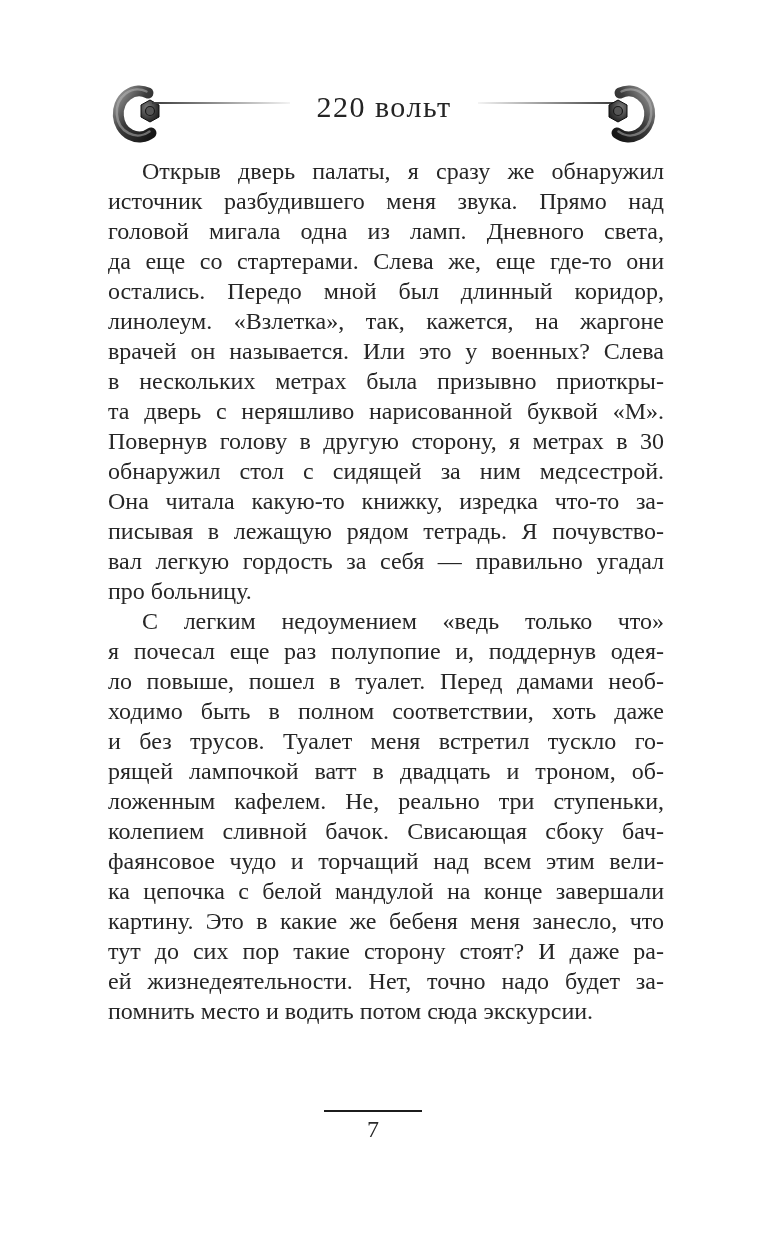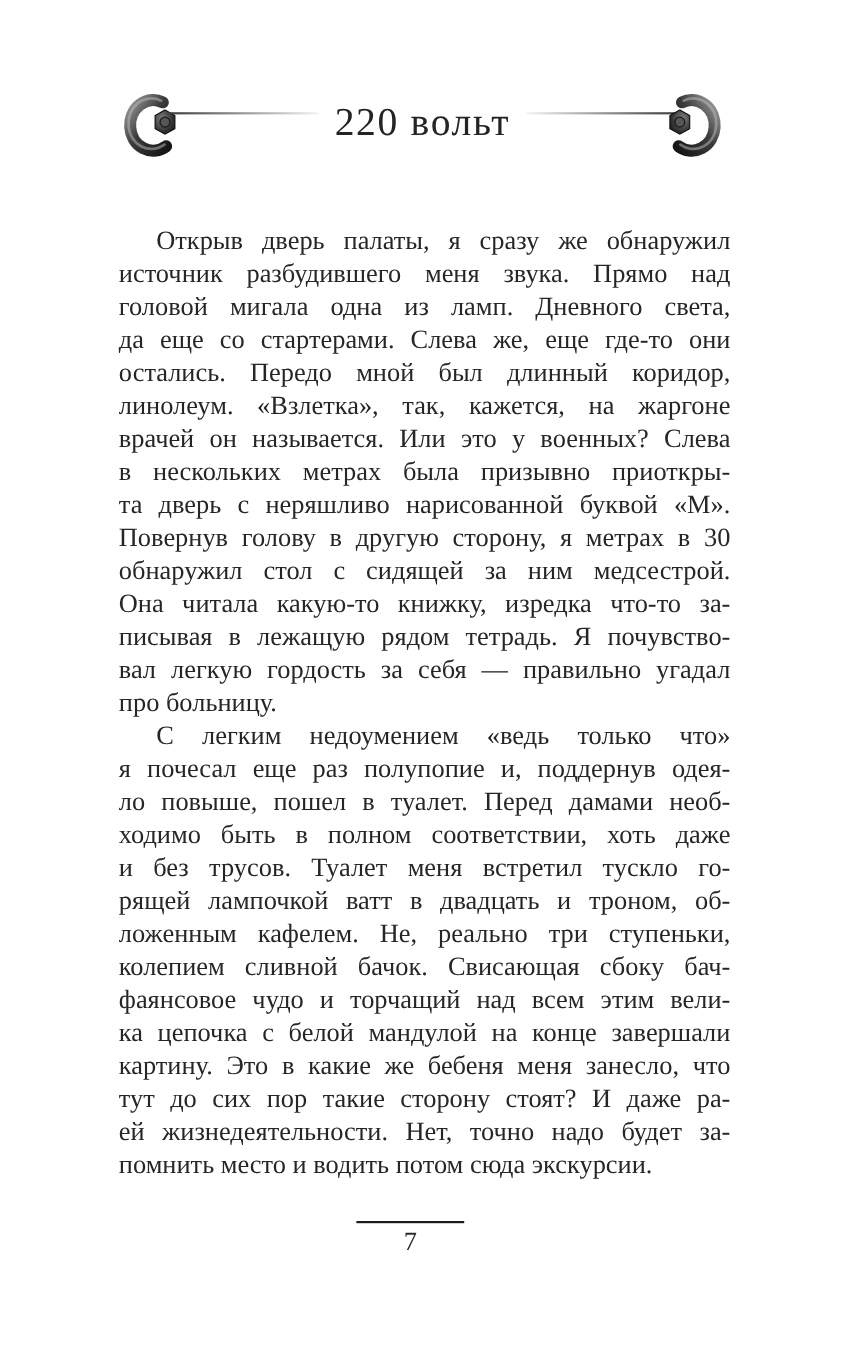--- a/index.html
+++ b/index.html
@@ -40,32 +40,31 @@
   .header-rule.right {
     left: 478px;
     background: linear-gradient(to left, #3b3b3b, rgba(110,110,110,0.08));
   }
   .header-title {
     position: absolute;
     top: 90px;
     left: 0;
     right: 0;
     text-align: center;
-    font-size: 36px;
+    font-size: 30px;
     letter-spacing: 1.5px;
     color: #242424;
   }
 
   
   .text-block {
     position: absolute;
     top: 156px;
     left: 108px;
     width: 556px;
-    margin-top: 48px;
   }
   .paragraph { margin: 0; padding: 0; }
   .line {
     font-size: 24px;
     line-height: 30px;
     height: 30px;
     text-align: justify;
     text-align-last: justify;
     white-space: normal;
     color: #262626;

